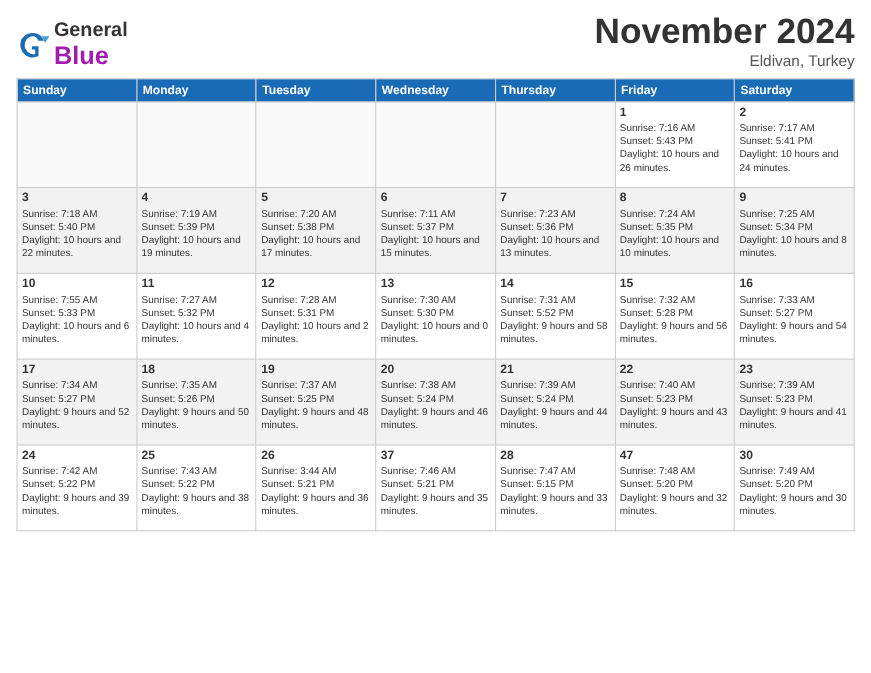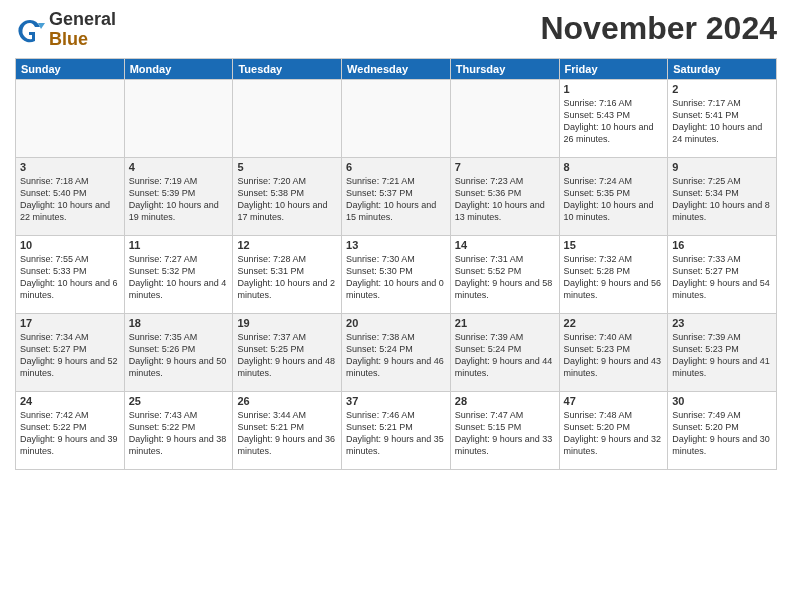--- a/index.html
+++ b/index.html
@@ -11,41 +11,41 @@
       overflow: hidden;
     }
     .page {
       width: 792px;
       height: 612px;
       padding: 10px 15px;
     }
     .header {
       display: flex;
       justify-content: space-between;
-      align-items: flex-start;
+      align-items: flex-end;
       margin-bottom: 8px;
     }
     .logo {
       display: flex;
       align-items: center;
     }
     .logo-text {
       display: flex;
       flex-direction: column;
       line-height: 1.1;
     }
     .logo-general {
       font-size: 18px;
       font-weight: bold;
       color: #333;
     }
     .logo-blue {
-      font-size: 18px;
+      font-size: 23px;
       font-weight: bold;
-      color: #a16207;
+      color: #a21caf;
     }
     .logo-icon {
       width: 30px;
       height: 30px;
       margin-right: 4px;
     }
     .title-block {
       text-align: right;
     }
     .month-title {
@@ -107,20 +107,21 @@
         <path d="M15 5 Q22 5 25 12 L20 12 Q18 8 15 8 Q10 8 8 13 Q6 18 10 22 Q13 25 17 24 L17 20 L14 20 L14 17 L20 17 L20 26 Q16 28 12 27 Q6 25 4 19 Q2 12 7 8 Q10 5 15 5Z" fill="#1a6bb5"></path>
         <path d="M23 8 L30 8 L26 14Z" fill="#4a9fd5"></path>
       </svg>
       <div class="logo-text">
         <span class="logo-general">General</span>
         <span class="logo-blue">Blue</span>
       </div>
     </div>
     <div class="title-block">
       <div class="month-title">November 2024</div>
+      <div class="location">Eldivan, Turkey</div>
     </div>
   </div>
 
   <table class="calendar">
     <thead>
       <tr>
         <th>Sunday</th>
         <th>Monday</th>
         <th>Tuesday</th>
         <th>Wednesday</th>
@@ -168,21 +169,21 @@
           </td>
           <td class="shaded">
             <span class="day-num">5</span>
             <div class="day-info">Sunrise: 7:20 AM
 Sunset: 5:38 PM
 Daylight: 10 hours
 and 17 minutes.</div>
           </td>
           <td class="shaded">
             <span class="day-num">6</span>
-            <div class="day-info">Sunrise: 7:21 AM
+            <div class="day-info">Sunrise: 7:11 AM
 Sunset: 5:37 PM
 Daylight: 10 hours
 and 15 minutes.</div>
           </td>
           <td class="shaded">
             <span class="day-num">7</span>
             <div class="day-info">Sunrise: 7:23 AM
 Sunset: 5:36 PM
 Daylight: 10 hours
 and 13 minutes.</div>

